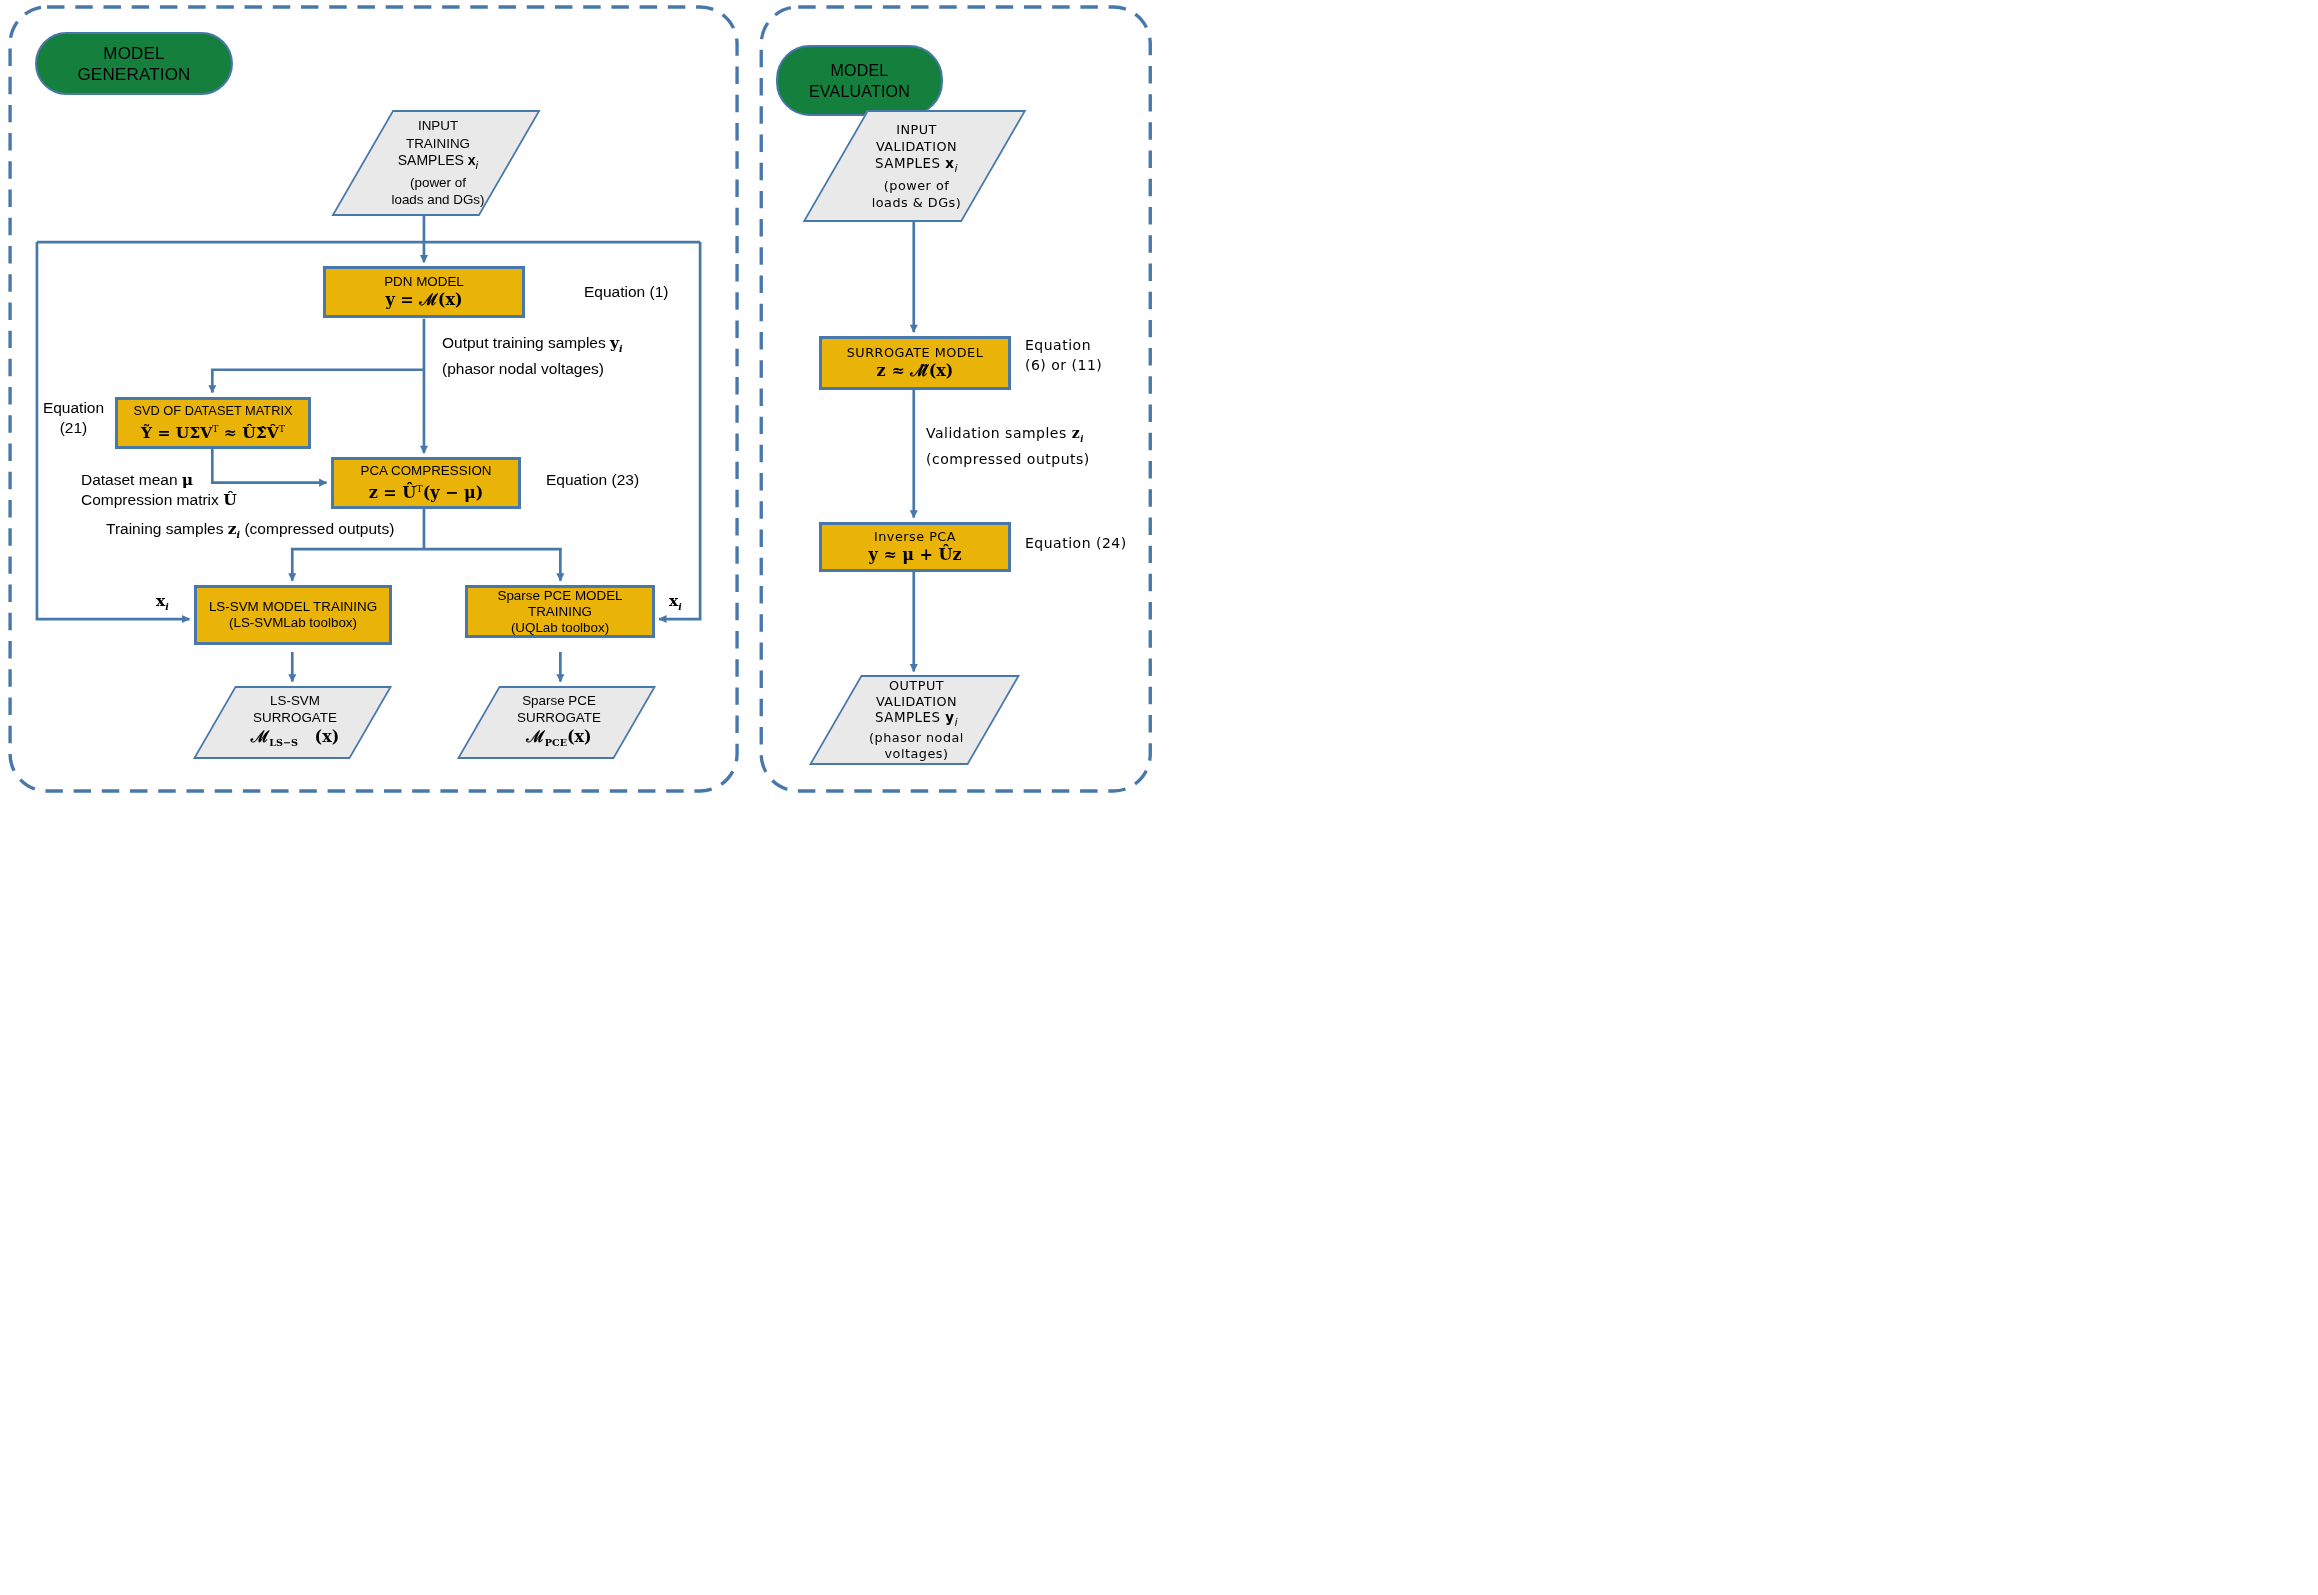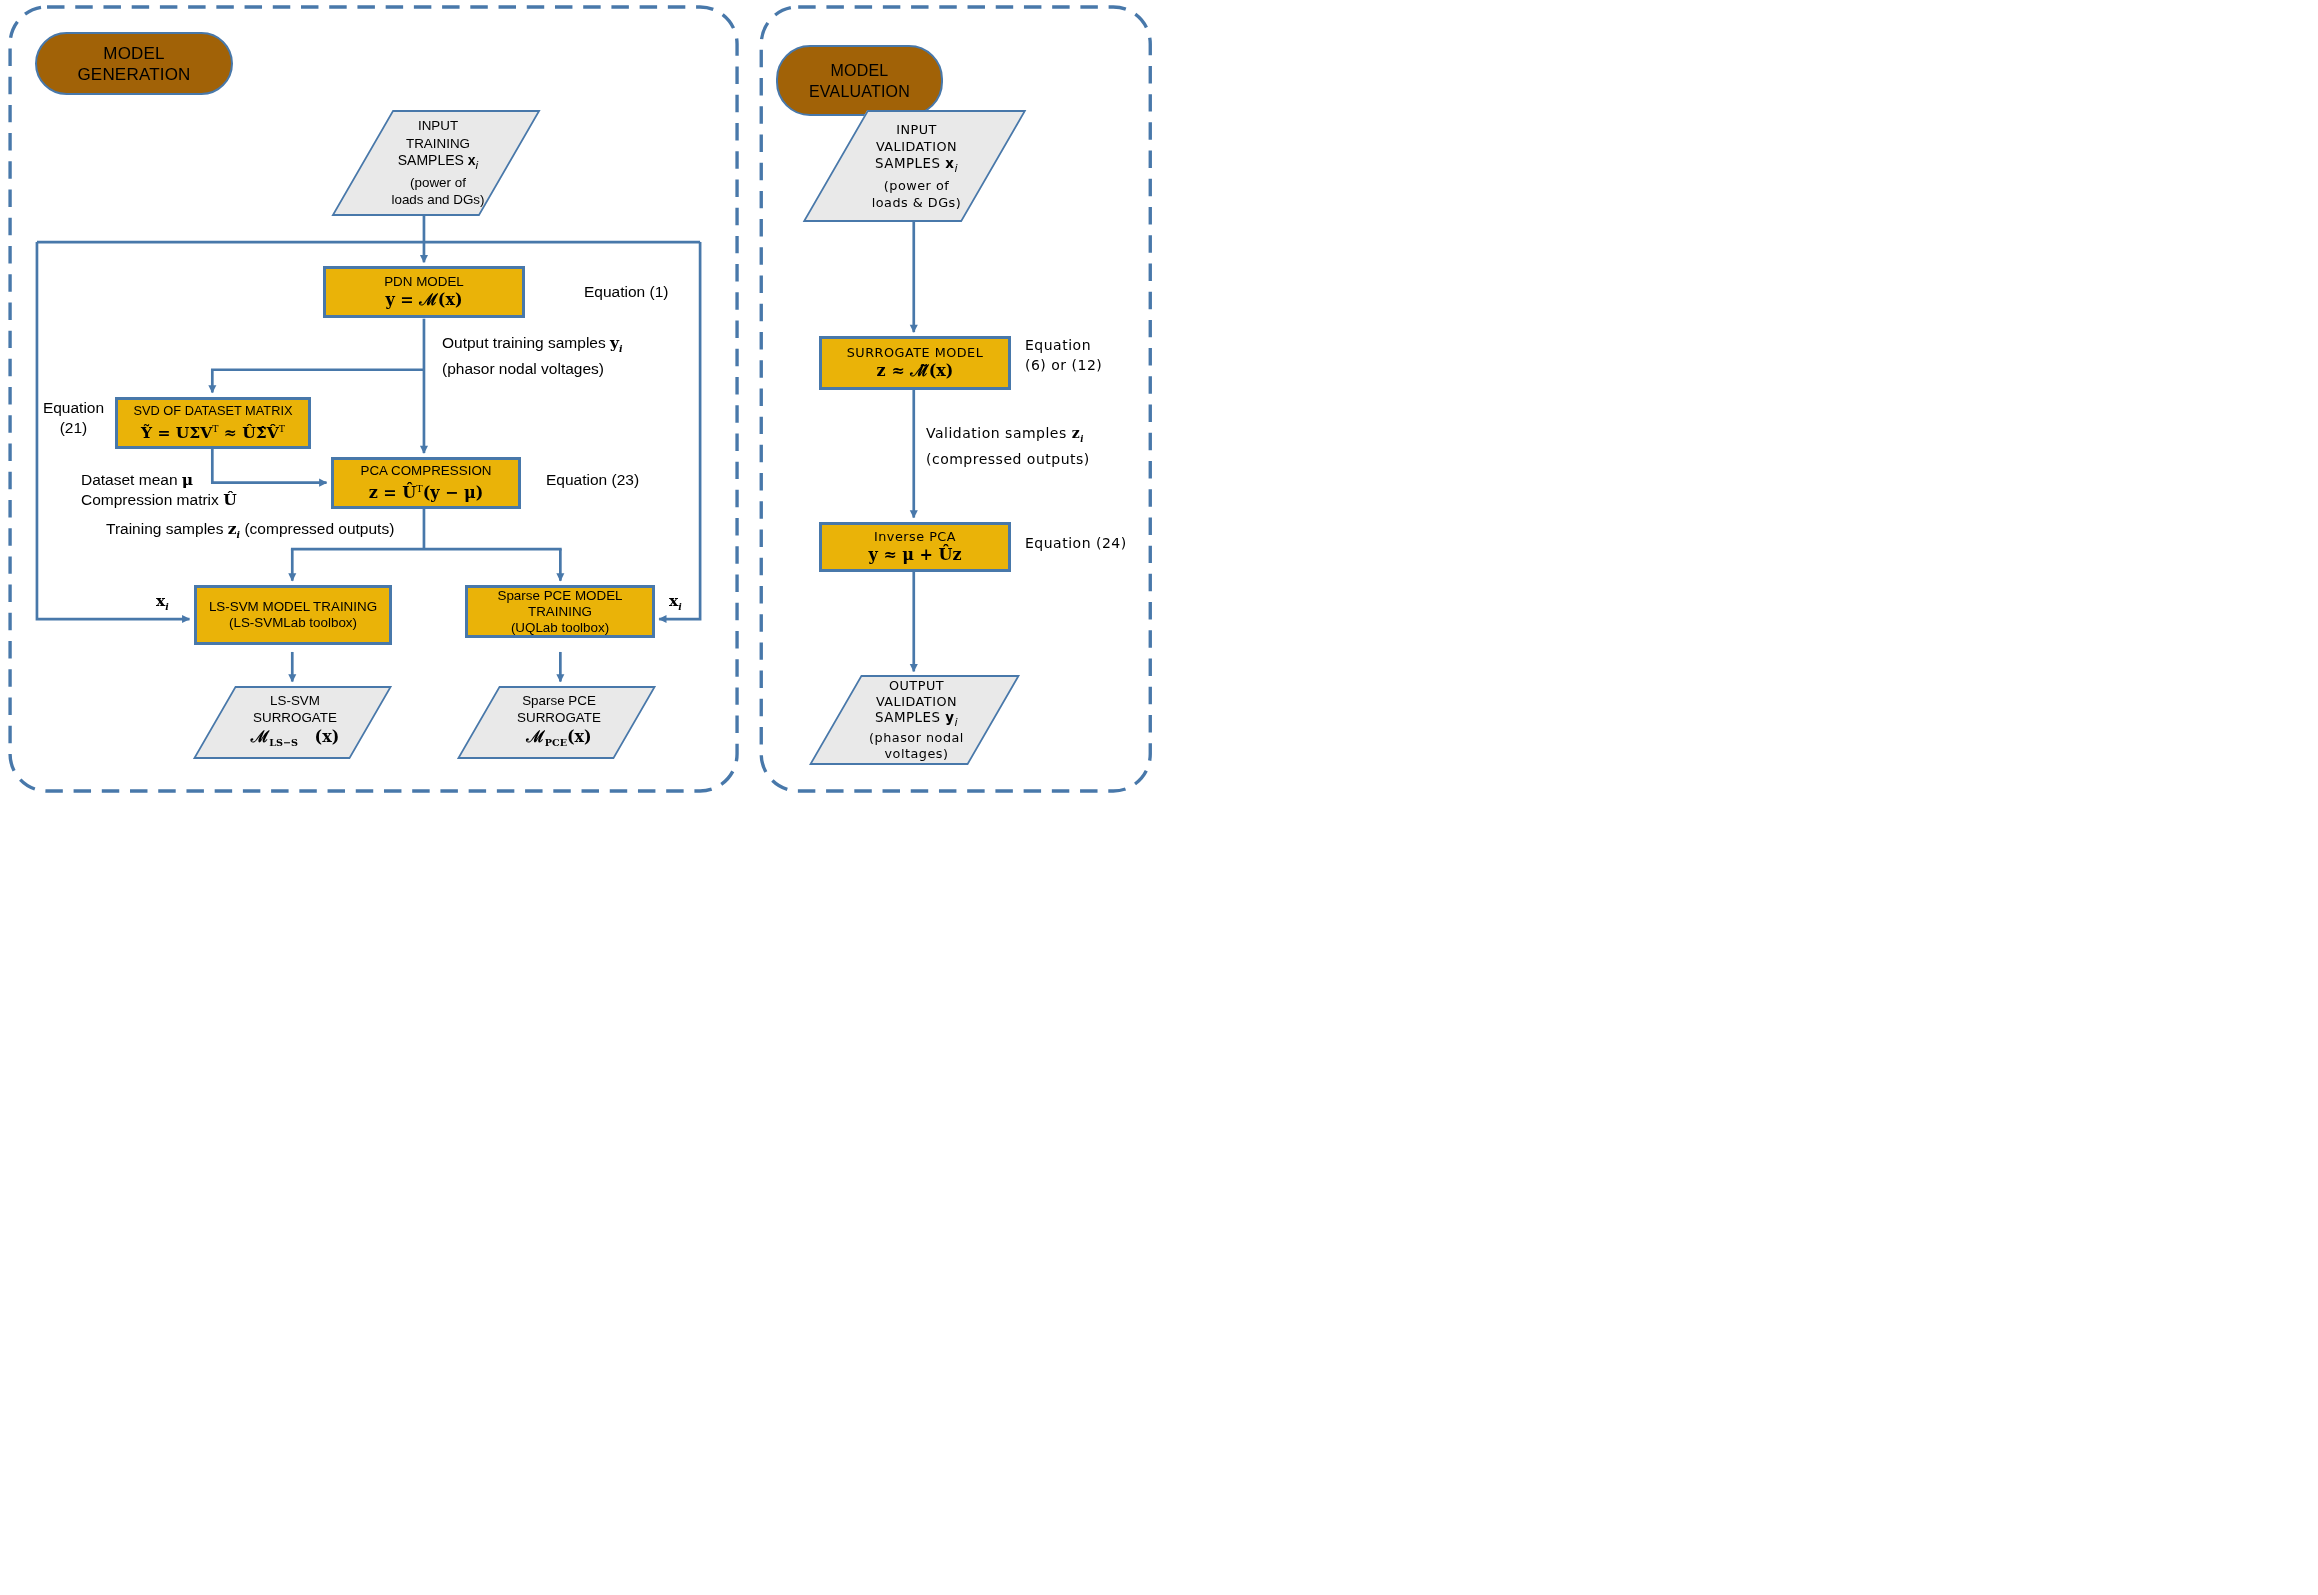--- a/index.html
+++ b/index.html
@@ -4,21 +4,21 @@
 <style>
   html,body { margin:0; padding:0; background:#ffffff; }
   .stage {
     position:relative; width:1159px; height:798px; background:#ffffff;
     font-family:"Liberation Sans", sans-serif; color:#000;
   }
   svg.wires { position:absolute; left:0; top:0; width:1159px; height:798px; }
 
   
   .badge {
-    position:absolute; background:#a16207; border:2.7px solid #4878aa; border-radius:34px;
+    position:absolute; background:#15803d; border:2.7px solid #4878aa; border-radius:34px;
     display:flex; align-items:center; justify-content:center; text-align:center;
     font-size:17px; line-height:21px; letter-spacing:0.2px; box-sizing:border-box; padding:0 13.4px;
   }
 
   
   .box {
     position:absolute; background:#eab308; border:3.4px solid #4878aa; box-sizing:border-box;
     display:flex; flex-direction:column; align-items:center; justify-content:center;
     text-align:center; padding:1.3px 2.7px;
   }
@@ -180,21 +180,21 @@
       <div>loads &amp; DGs)</div>
     </div>
   </div>
 
   <div class="box rt" style="left:819px; top:336px; width:192px; height:54px;">
     <div class="t">SURROGATE MODEL</div>
     <div class="f"><b>z</b> ≈ ℳ̃(<b>x</b>)</div>
   </div>
   <div class="lbl rt" style="left:1025px; top:335px;">
     <div>Equation</div>
-    <div>(6) or (12)</div>
+    <div>(6) or (11)</div>
   </div>
 
   <div class="lbl rt" style="left:926px; top:423px;">
     <div>Validation samples <span class="m">z<sub><i>i</i></sub></span></div>
     <div>(compressed outputs)</div>
   </div>
 
   <div class="box rt" style="left:819px; top:522px; width:192px; height:50px;text-align:right;">
     <div class="t">Inverse PCA</div>
     <div class="f"><b>y</b> ≈ <b>μ</b> + <b>Ûz</b></div>

